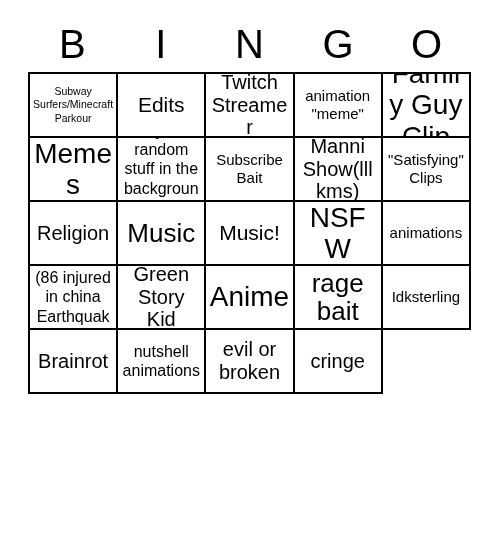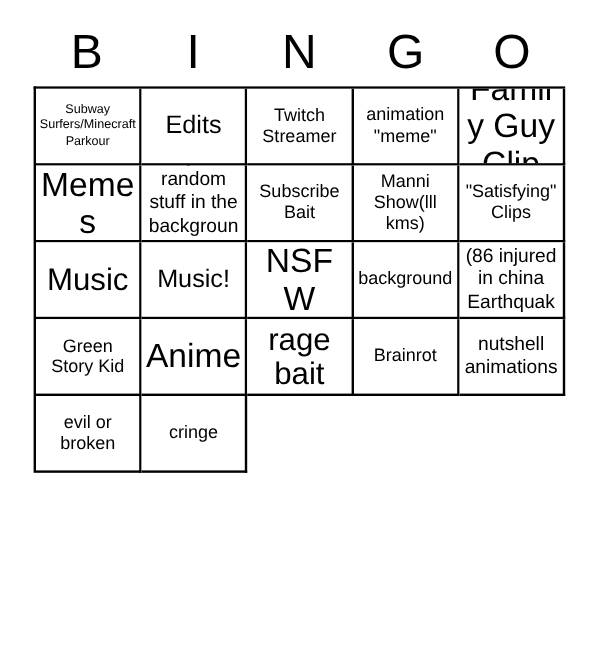--- a/index.html
+++ b/index.html
@@ -73,21 +73,21 @@
     display: block;
     width: 100%;
     line-height: 1.12;
     word-wrap: break-word;
     hyphens: none;
   }
   
   .fs-xxl .cell-text { font-size: 21px; line-height: 1.05; }
   .fs-xl  .cell-text { font-size: 26px; line-height: 1.08; }
   .fs-lg  .cell-text { font-size: 28px; line-height: 1.12; }
-  .fs-md  .cell-text { font-size: 15px; line-height: 1.14; }
+  .fs-md  .cell-text { font-size: 20px; line-height: 1.14; }
   .fs-sm  .cell-text { font-size: 15px; line-height: 1.18; }
   .fs-xs  .cell-text { font-size: 16px; line-height: 1.2; }
   .fs-xxs .cell-text { font-size: 10.5px; line-height: 1.25; }
 </style>
 </head>
 <body>
 
 <div id="card">
 
   <div id="bingo-header">
@@ -124,46 +124,52 @@
     <div class="cell fs-sm">
         <span class="cell-text">Subscribe Bait</span>
       </div>
     <div class="cell fs-md">
         <span class="cell-text">Manni Show(lll kms)</span>
       </div>
     <div class="cell fs-sm">
         <span class="cell-text">"Satisfying" Clips</span>
       </div>
 
+    <div class="cell fs-md">
+        <span class="cell-text">Religion</span>
+      </div>
     <div class="cell fs-xl">
         <span class="cell-text">Music</span>
       </div>
     <div class="cell fs-xxl">
         <span class="cell-text">Music!</span>
       </div>
     <div class="cell fs-lg">
         <span class="cell-text">NSFW</span>
       </div>
     <div class="cell fs-sm">
-        <span class="cell-text">background</span>
+        <span class="cell-text">animations</span>
       </div>
 
     <div class="cell fs-xs">
         <span class="cell-text">CaseOh (86 injured in china Earthquake)</span>
       </div>
     <div class="cell fs-md">
         <span class="cell-text">Green Story Kid</span>
       </div>
     <div class="cell fs-lg">
         <span class="cell-text">Anime</span>
       </div>
     <div class="cell fs-xl">
         <span class="cell-text">rage bait</span>
       </div>
 
+    <div class="cell fs-sm">
+        <span class="cell-text">Idksterling</span>
+      </div>
     <div class="cell fs-md">
         <span class="cell-text">Brainrot</span>
       </div>
     <div class="cell fs-xs">
         <span class="cell-text">nutshell animations</span>
       </div>
     <div class="cell fs-md">
         <span class="cell-text">evil or broken</span>
       </div>
     <div class="cell fs-md">

